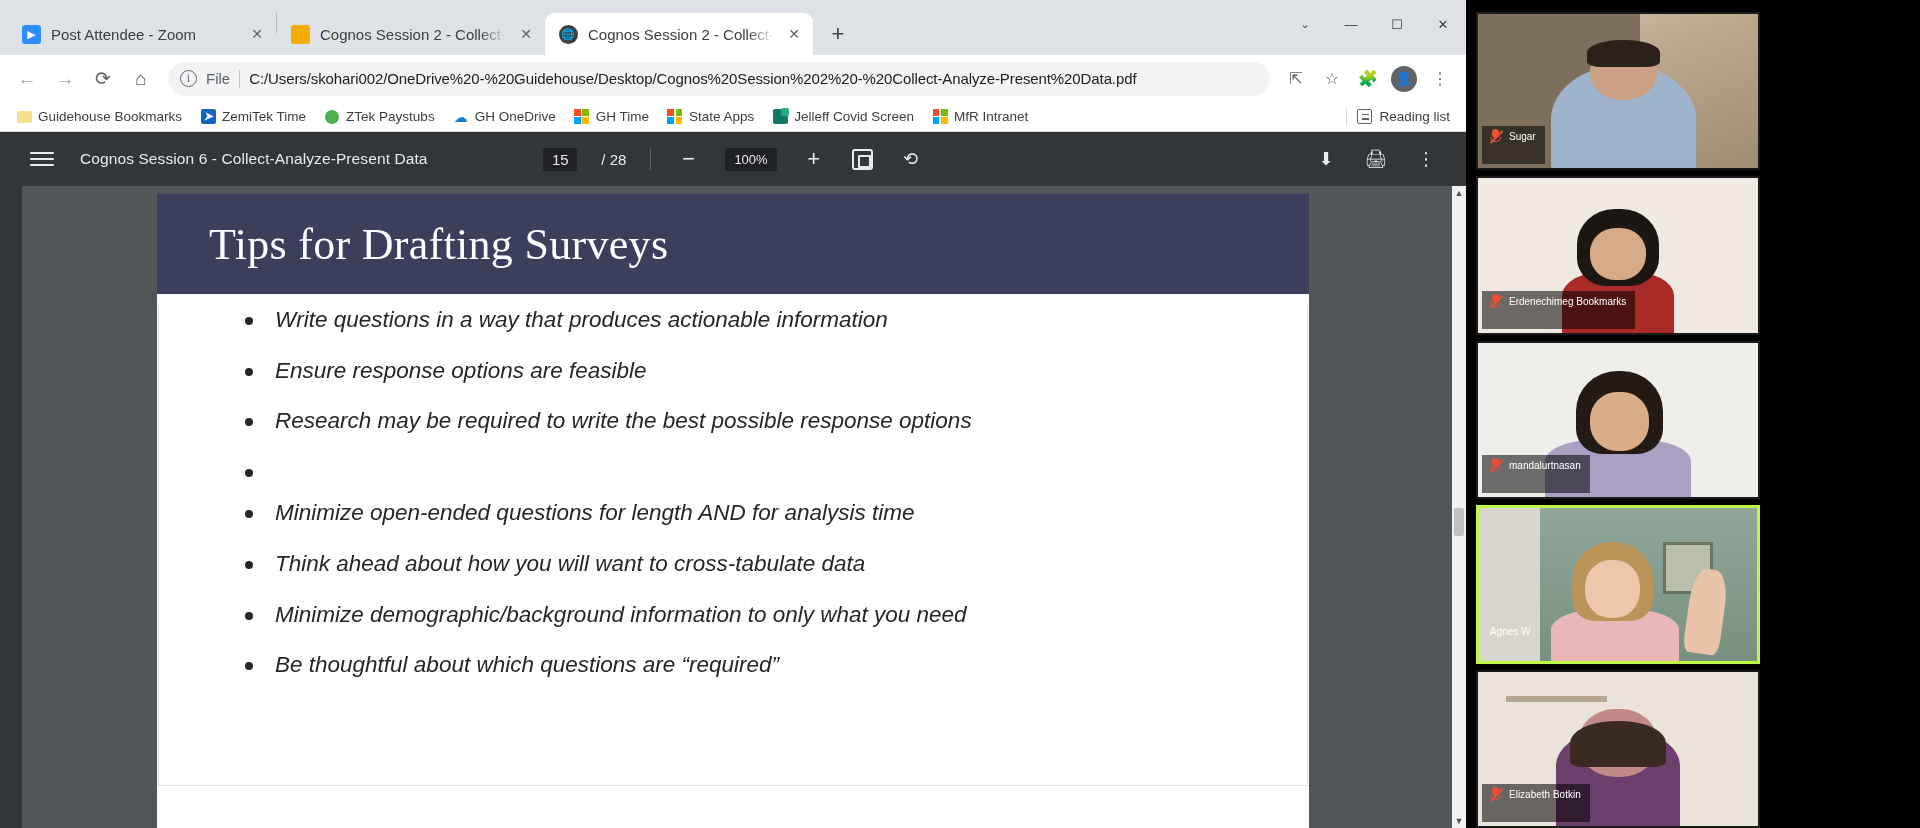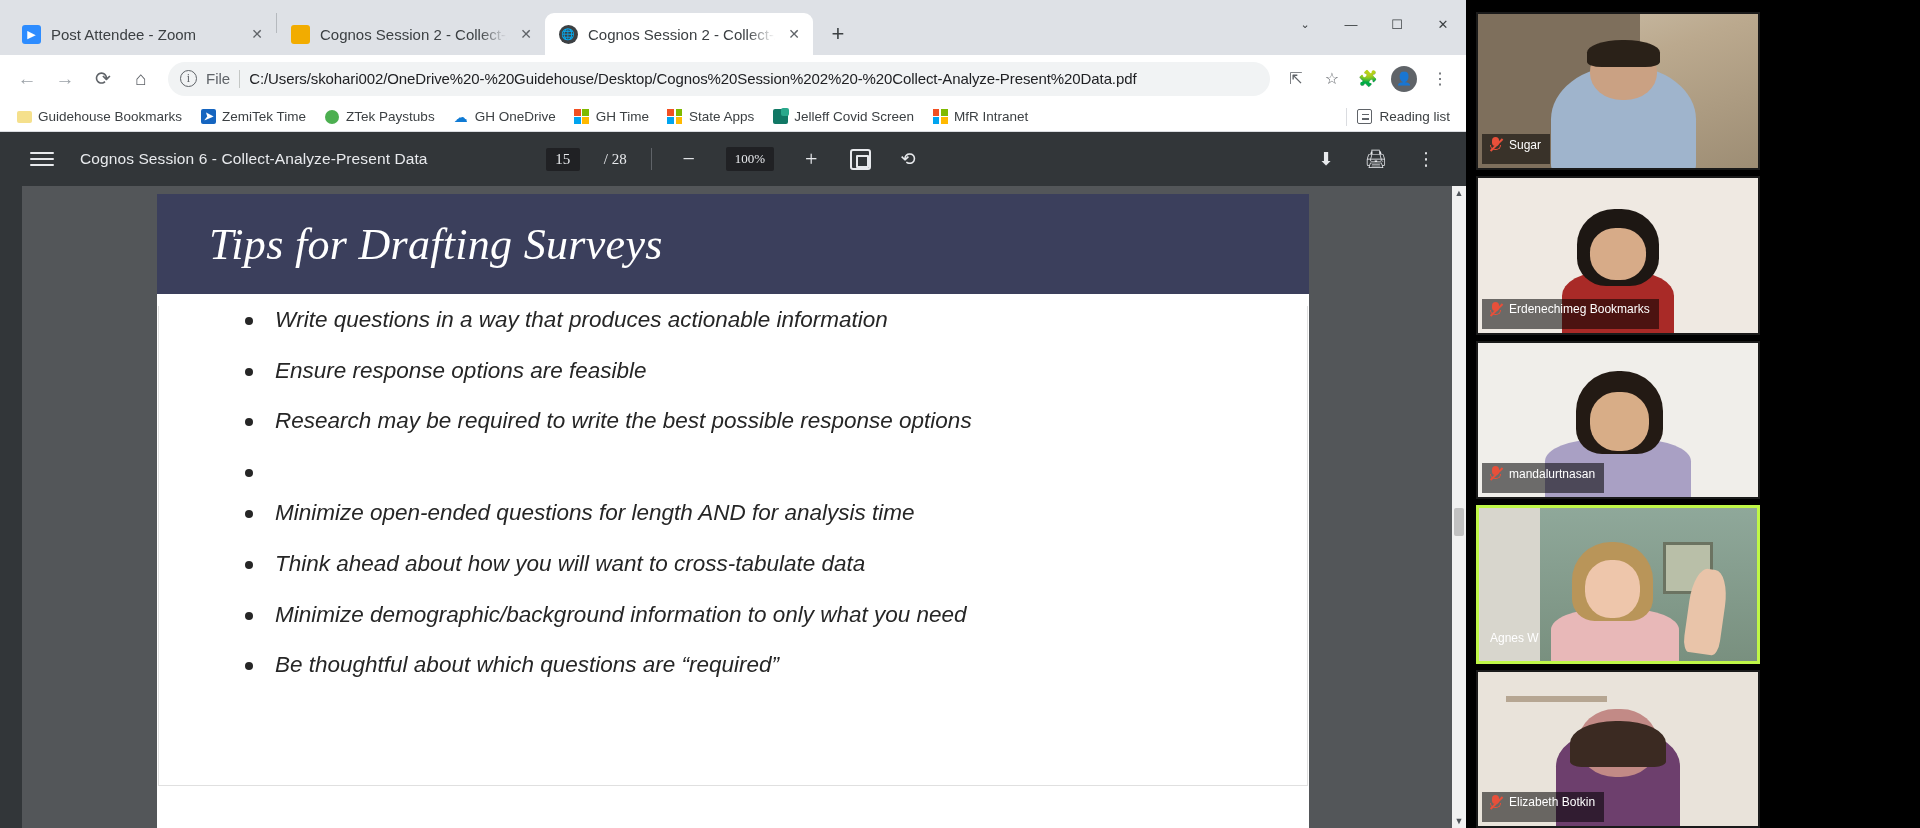--- a/index.html
+++ b/index.html
@@ -142,21 +142,21 @@
   
   .pdf-toolbar {
     height: 54px; background: #323639;
     display: flex; align-items: center; padding: 0 14px;
     color: #e8eaed; font-size: 15.5px; gap: 0;
     position: relative;
   }
   .hamburger { width: 24px; display: flex; flex-direction: column; gap: 4px; margin-right: 26px; margin-left: 16px;}
   .hamburger i { display:block; height: 2px; background: #e8eaed; border-radius: 1px;}
   .pdf-title { font-weight: 500; letter-spacing: .1px; }
-  .pdf-center { position: absolute; left: 0; right: 0; display: flex; justify-content: center; align-items: center; gap: 24px; pointer-events: none; font-family: Liberation Serif, serif;}
+  .pdf-center { position: absolute; left: 0; right: 0; display: flex; justify-content: center; align-items: center; gap: 24px; pointer-events: none;}
   .pdf-center > * { pointer-events: auto; }
   .pagebox {
     background: #202124; border-radius: 2px; color: #e8eaed;
     padding: 3px 8px; font-size: 15px; min-width: 34px; text-align: center;
   }
   .pagetotal { color: #e8eaed; font-size: 15px; }
   .vdiv { width: 1px; height: 22px; background: #5f6368; }
   .zbtn { font-size: 22px; color: #e8eaed; width: 26px; text-align: center; font-weight: 300;}
   .zoombox { background: #202124; border-radius: 2px; padding: 4px 9px; font-size: 13px;}
   .pdf-right { margin-left: auto; display: flex; align-items: center; gap: 26px; padding-right: 14px;}
@@ -168,21 +168,20 @@
     flex: 1; background: #535659; position: relative; overflow: hidden;
     display: flex; justify-content: center;
   }
   .page {
     width: 1152px; background: #fff; margin-top: 8px;
     position: relative; height: 100%;
   }
   .slide-header {
     background: #3b3f5c; height: 100px; display: flex; align-items: center;
     padding-left: 52px;
-    font-style: italic;
   }
   .slide-title {
     font-family: "Liberation Serif", serif;
     font-size: 44px; color: #fff; font-weight: 400; letter-spacing: .3px;
   }
   .bullets { list-style: none; padding: 0 0 0 52px; font-style: italic; }
   .bullets li {
     display: flex; align-items: flex-start; gap: 22px;
     font-size: 22.5px; color: #262626; line-height: 1.25;
     margin-bottom: 22.5px; font-family: "Liberation Sans", sans-serif;
@@ -219,22 +218,22 @@
   }
   .tile {
     position: relative; width: 284px; height: 160px;
     overflow: hidden; background: #1a1a1a;
     border: 2px solid transparent;
   }
   .tile.speaking { border: 3px solid #bff747; }
   .namebar {
     position: absolute; left: 4px; bottom: 4px;
     background: rgba(0,0,0,0.55);
-    color: #fff; font-size: 12px;
-    padding: 3px 9px 12px 7px;
+    color: #fff; font-size: 10px;
+    padding: 3px 9px 20px 7px;
     display: flex; align-items: center; gap: 7px;
     max-width: 96%;
   }
   .namebar.nobg { background: transparent; }
   .mute-ic { position: relative; width: 13px; height: 15px; flex: 0 0 13px; }
   .mute-ic .body { position:absolute; left:3px; top:0; width:7px; height:9px; background:#e8503a; border-radius:4px;}
   .mute-ic .stand { position:absolute; left:1px; top:8px; width:11px; height:5px; border:1.6px solid #e8503a; border-top:none; border-radius:0 0 6px 6px;}
   .mute-ic .slash { position:absolute; left:-1px; top:7px; width:17px; height:1.8px; background:#e8503a; transform: rotate(-45deg); transform-origin:center;}
   .nm-text { white-space: nowrap; }
 

